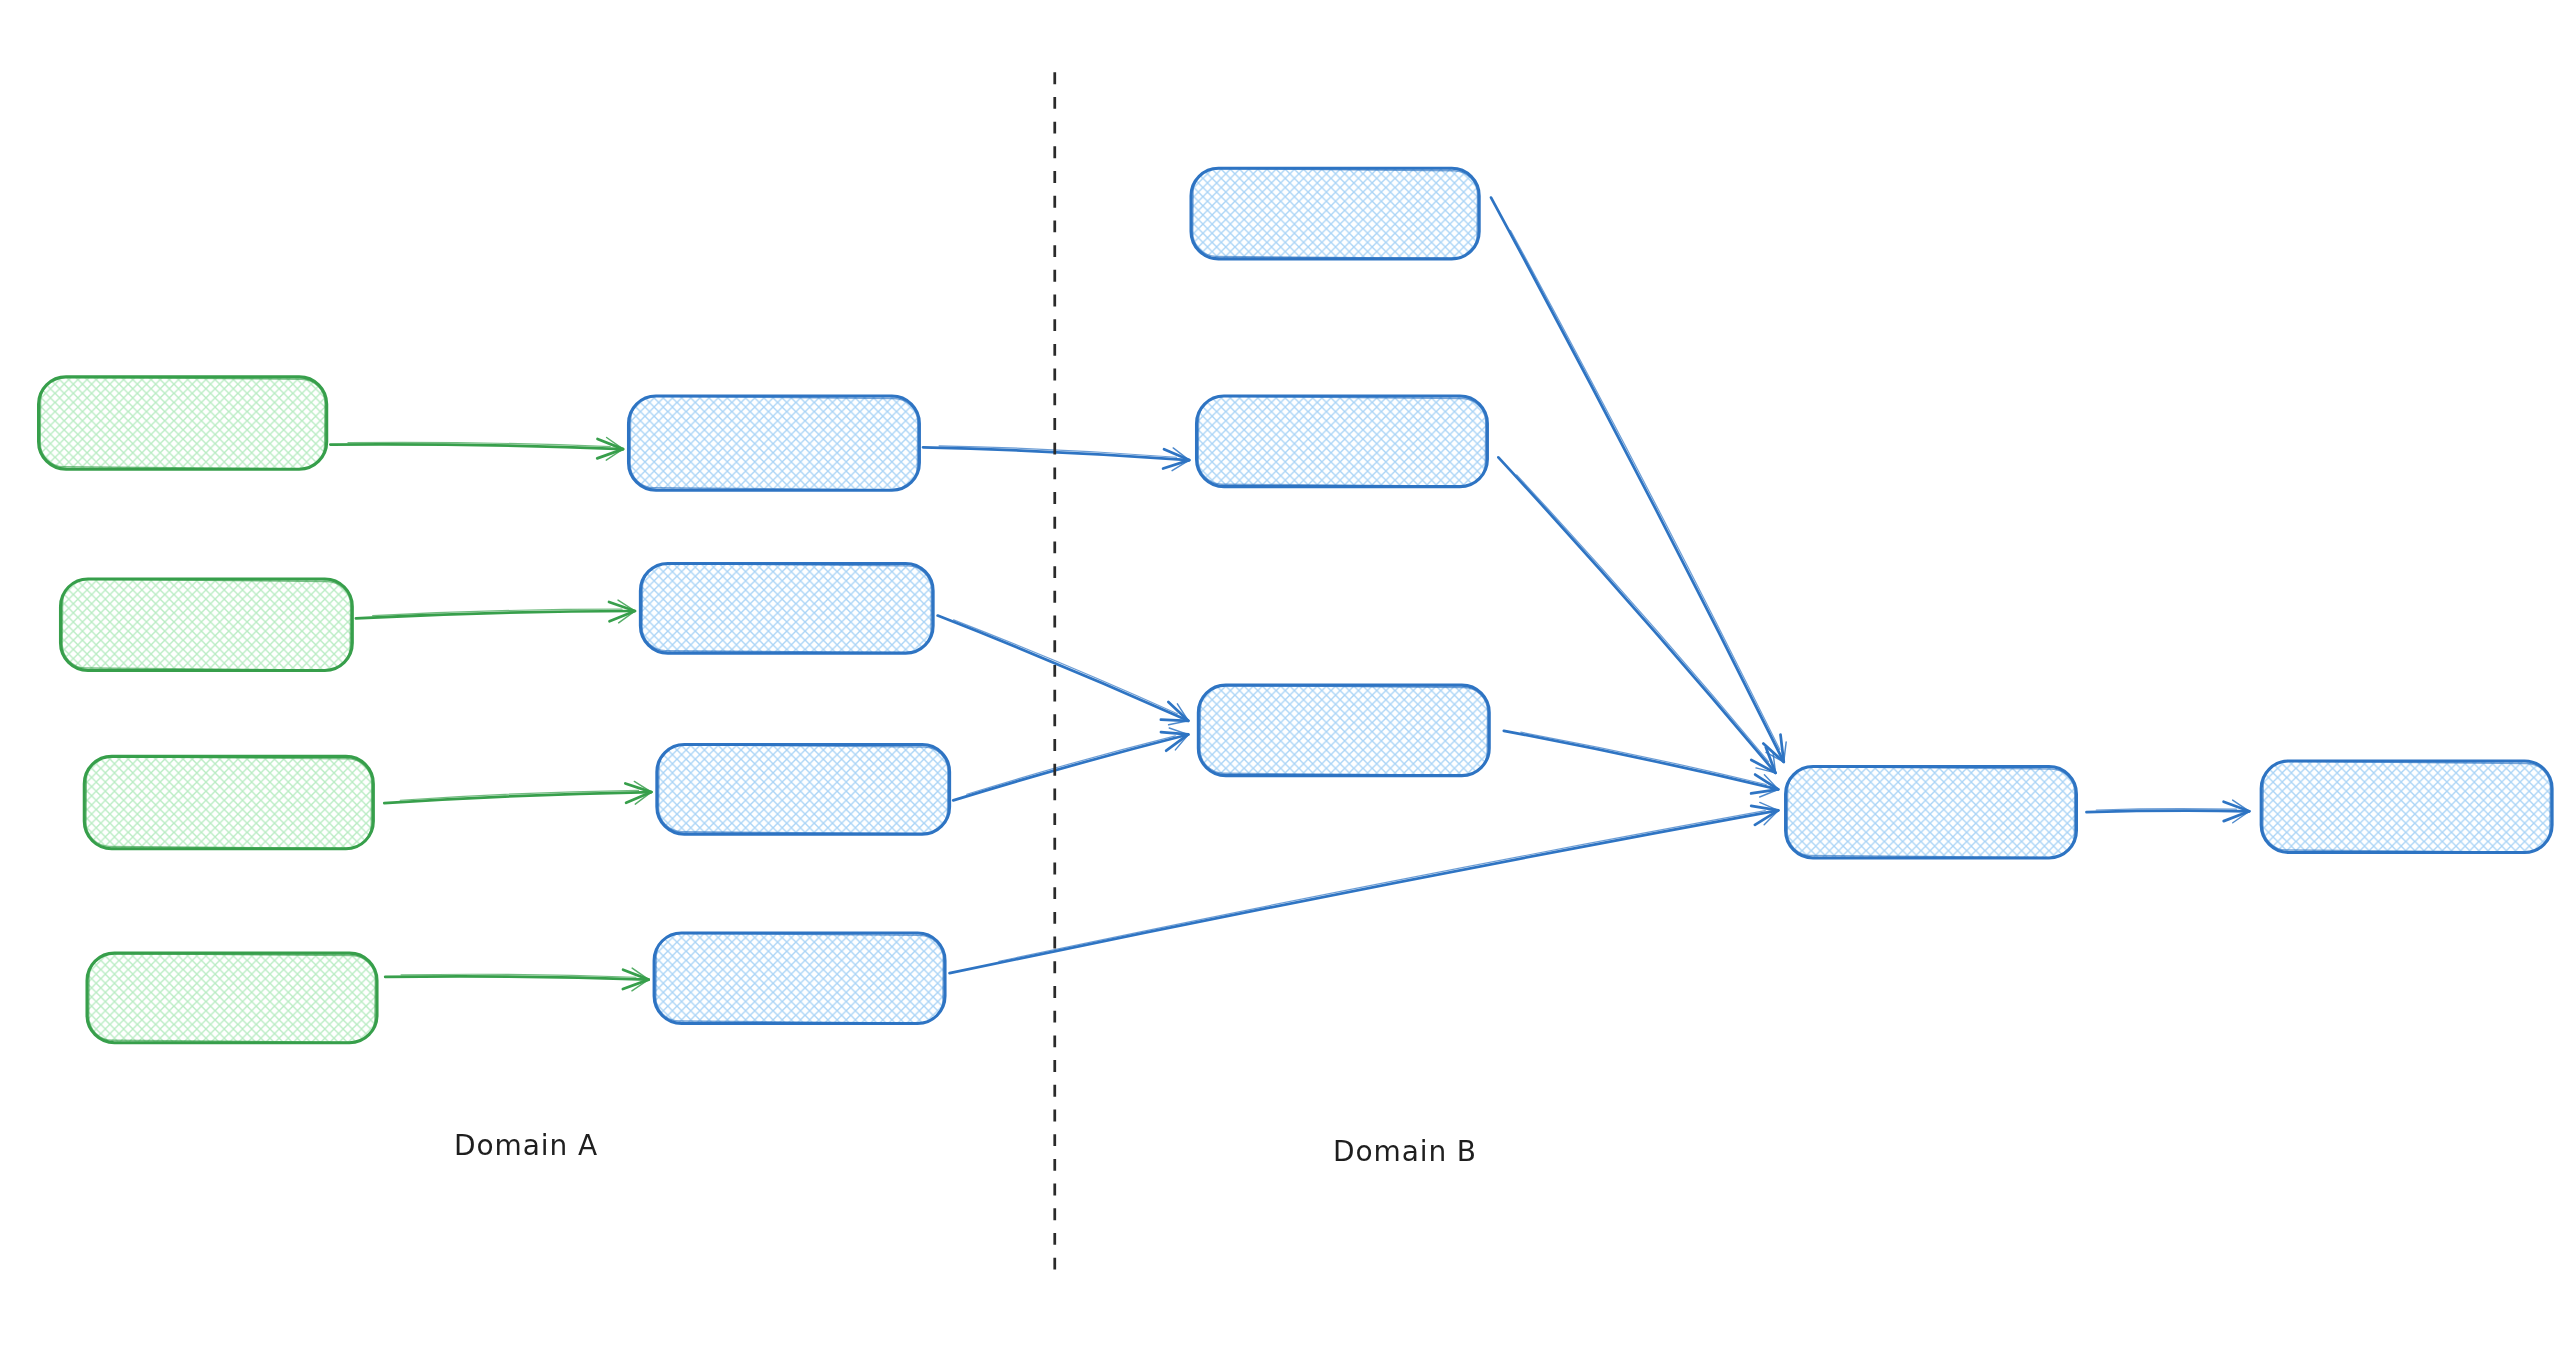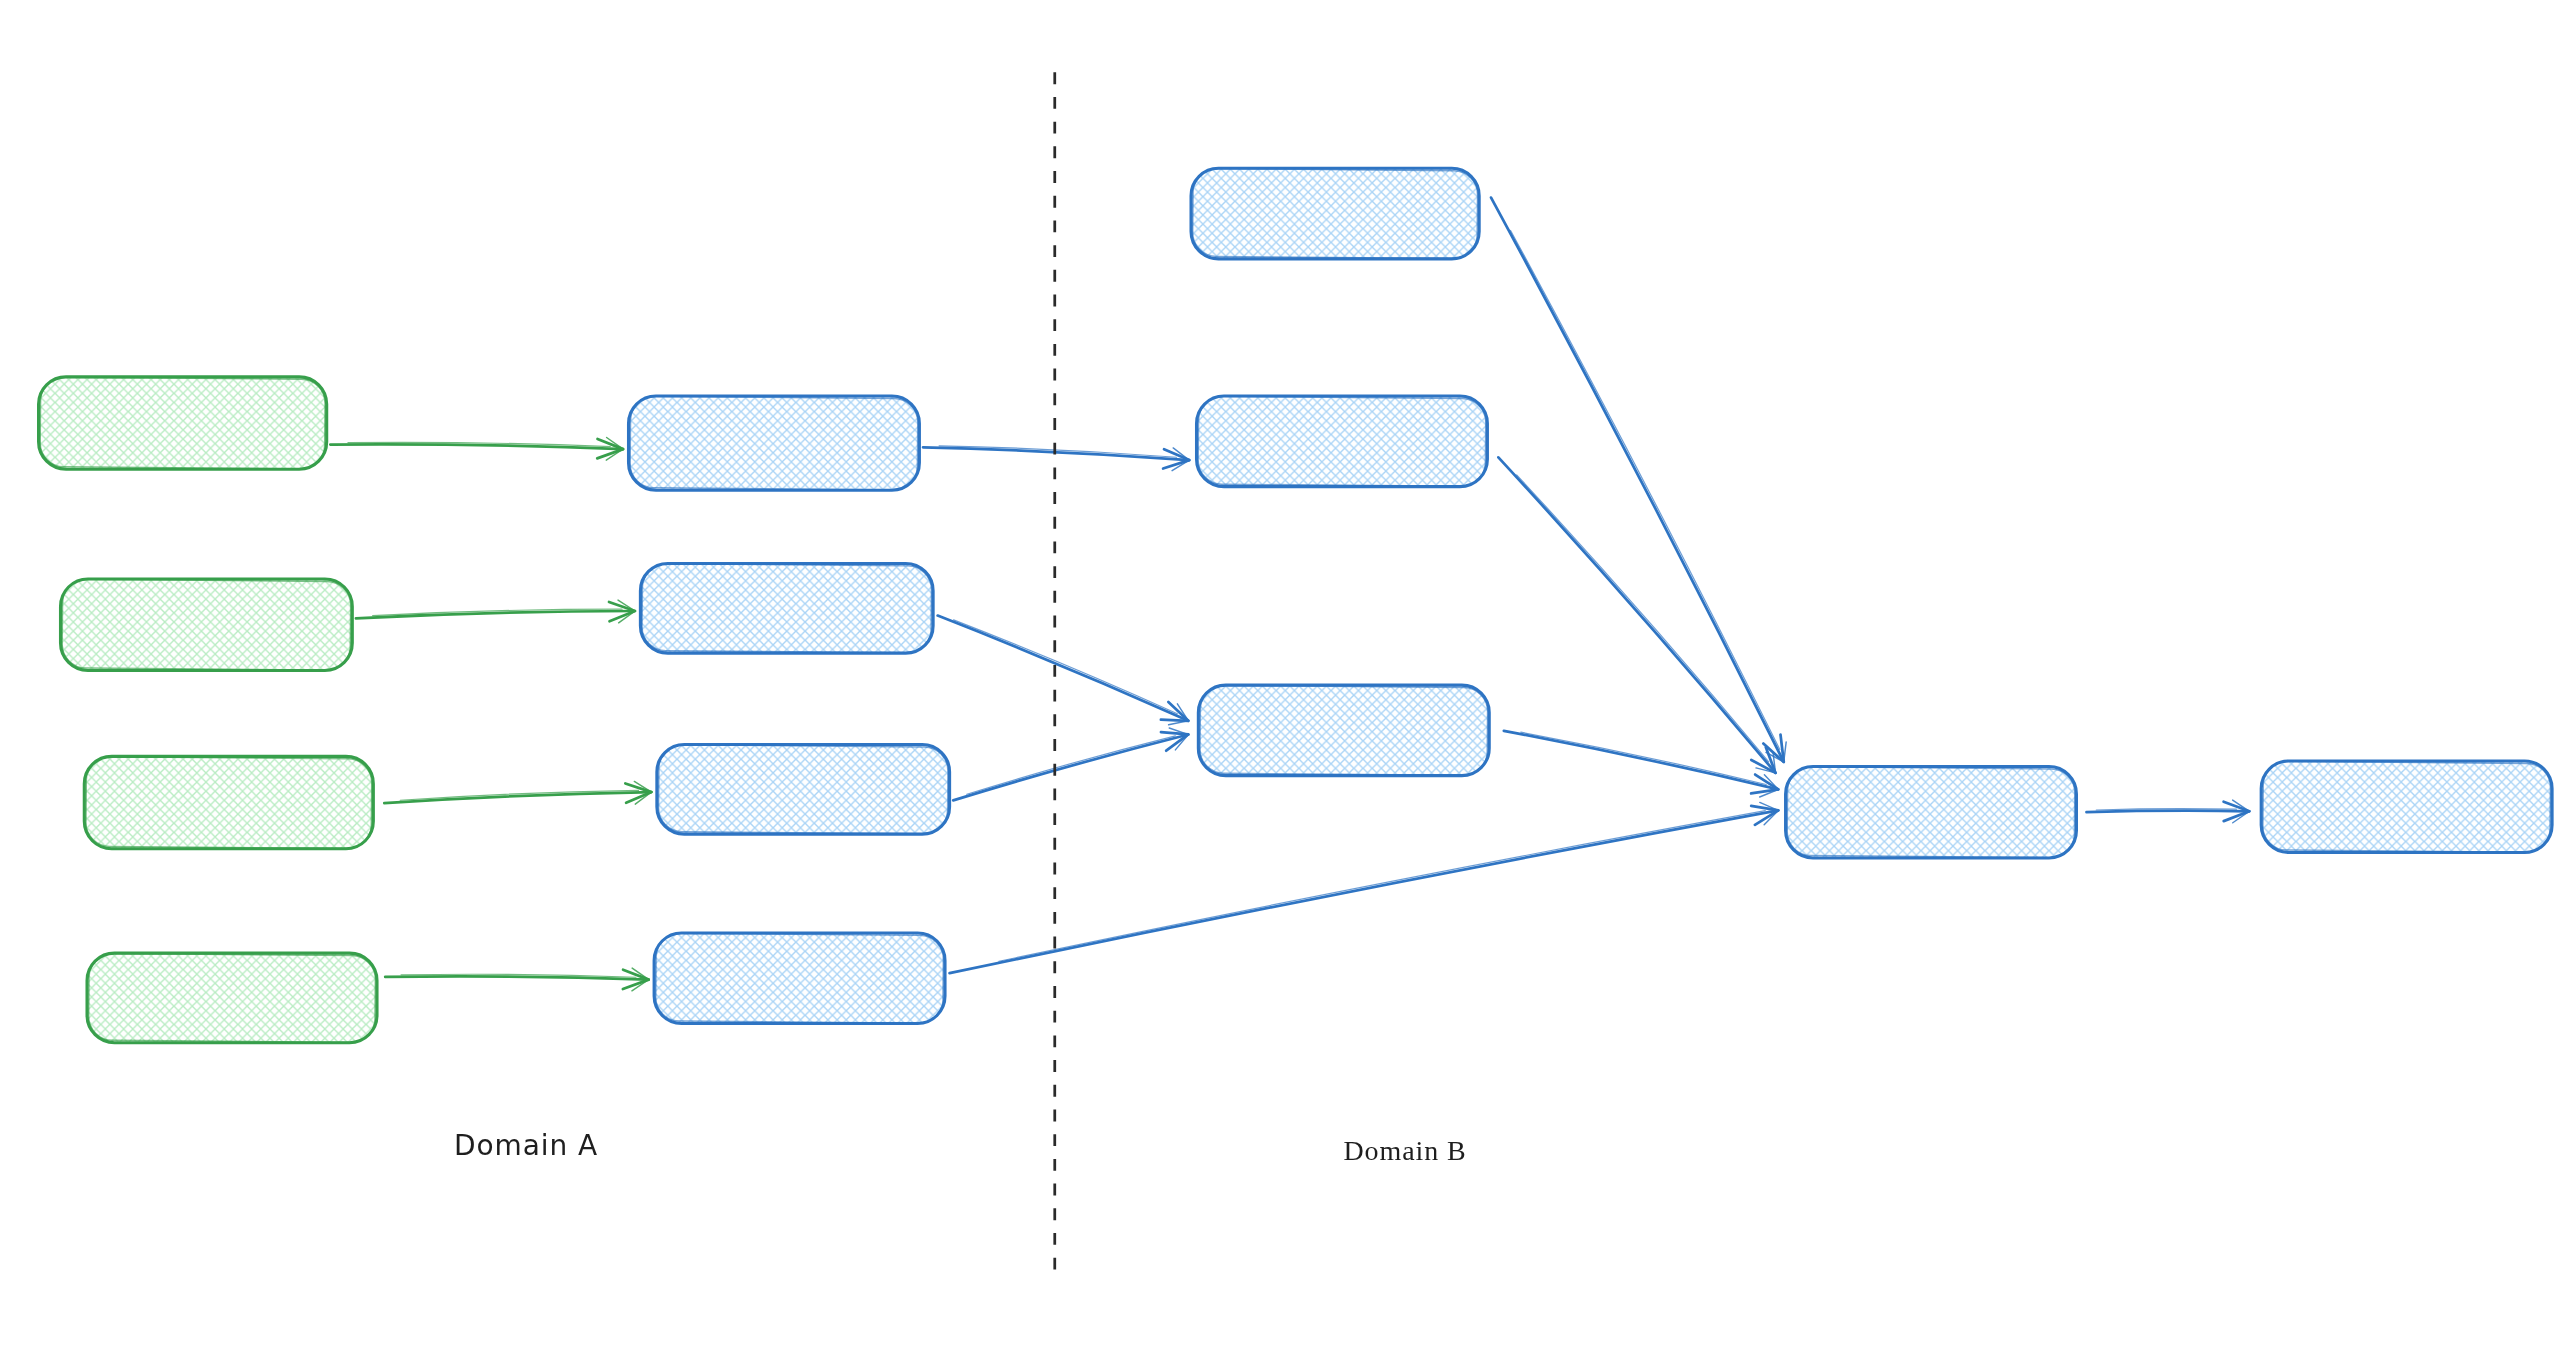--- a/index.html
+++ b/index.html
@@ -167,15 +167,15 @@
         <g>
           <rect x="2472" y="832" width="318" height="100" rx="30" ry="30" fill="url(#hatch-blue)" stroke="#2e74c3" stroke-width="3.4"></rect>
           <rect x="2474" y="833.5" width="314" height="97" rx="26" ry="26" fill="none" stroke="#2e74c3" stroke-width="1.6" opacity="0.65" transform="rotate(0.5 2631 882)"></rect>
         </g>
       </g>
     <g id="divider-layer">
         <line x1="1153" y1="79" x2="1153" y2="1398" stroke="#2a2a2a" stroke-width="3" stroke-dasharray="13 14"></line>
       </g>
   </svg>
   <div class="canvas-label" id="label-domain-a" style="left: 526px; top: 1145px; color: rgb(30, 30, 30);">Domain A</div>
-  <div class="canvas-label" id="label-domain-b" style="left: 1405px; top: 1151px; color: rgb(30, 30, 30); font-family: Liberation Serif, serif;">Domain B</div>
+  <div class="canvas-label" id="label-domain-b" style="left: 1405px; top: 1151px; color: rgb(30, 30, 30);">Domain B</div>
 </div>
 
 
 </body></html>

